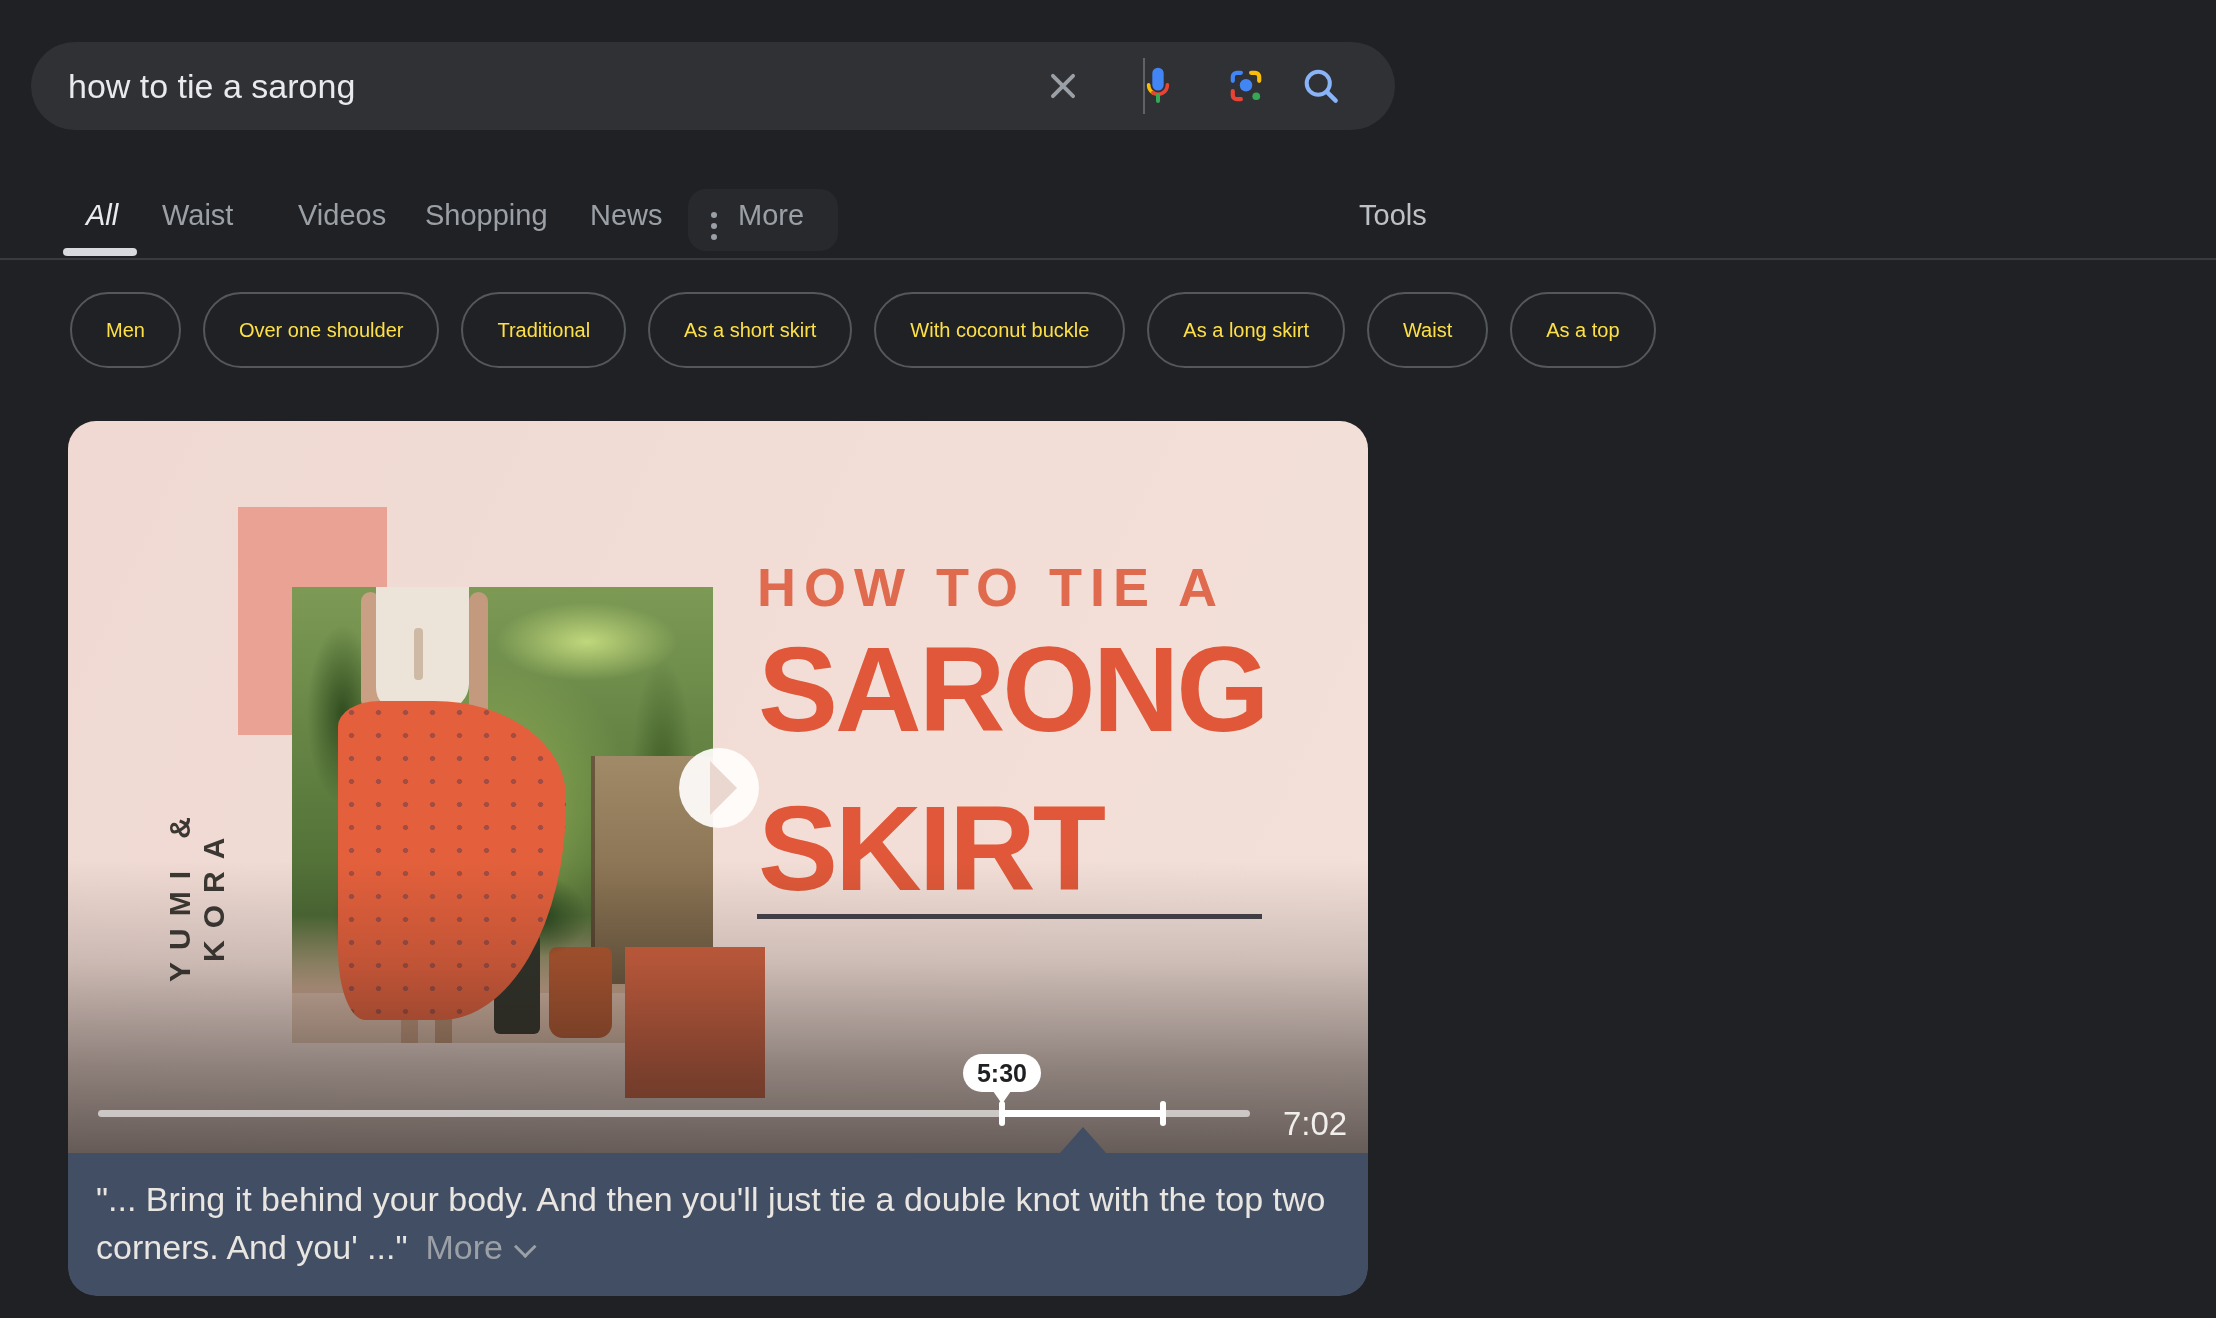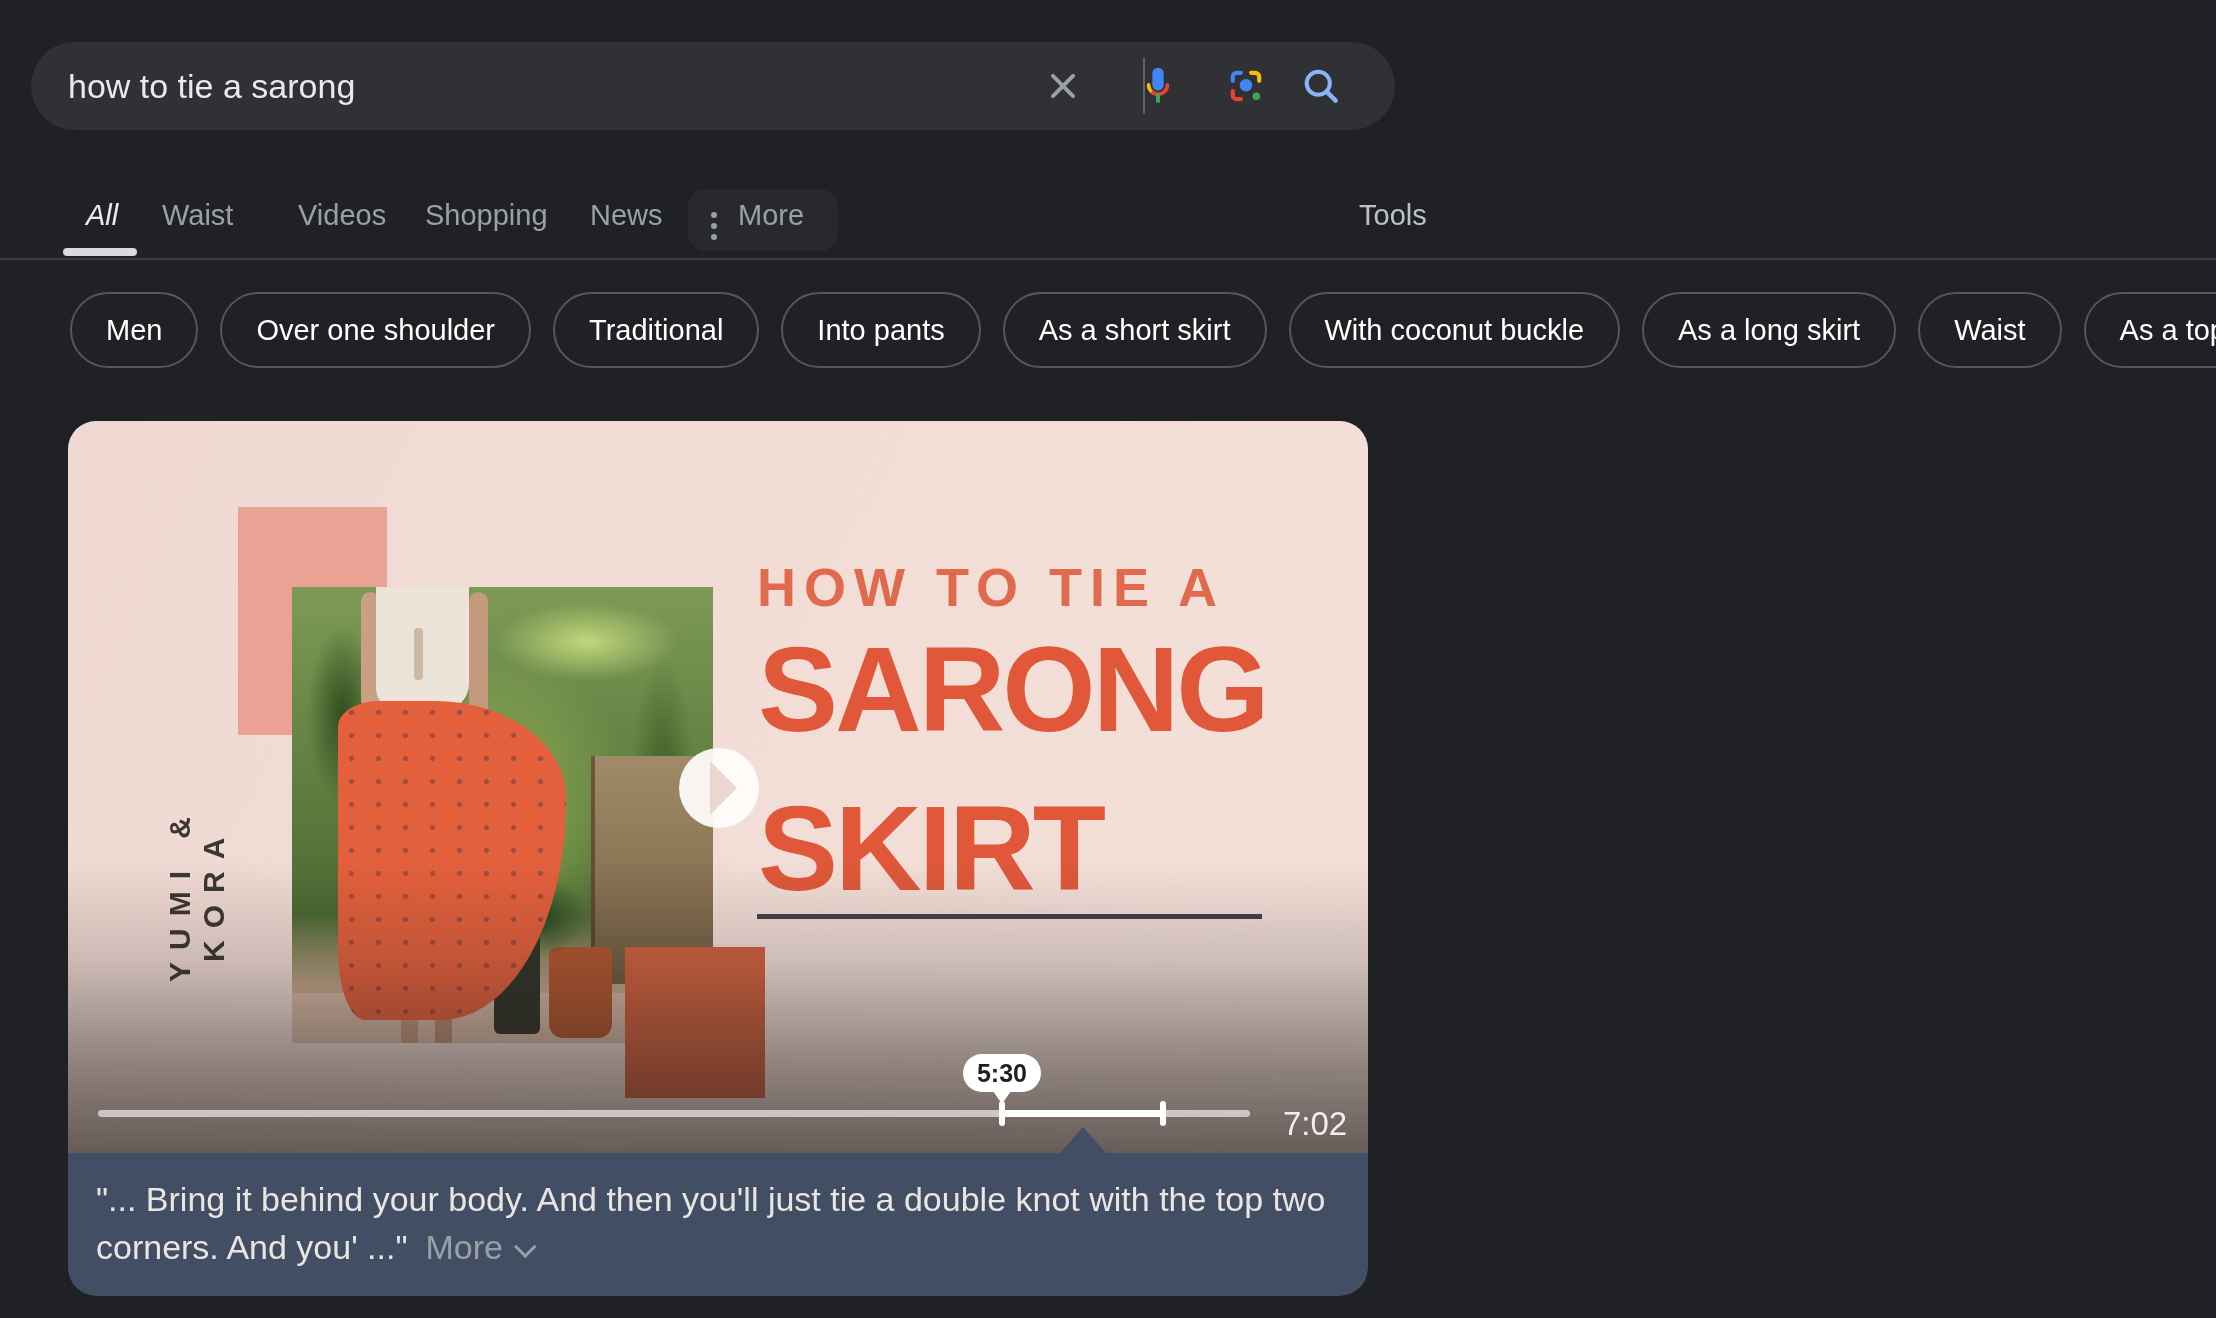--- a/index.html
+++ b/index.html
@@ -31,21 +31,21 @@
   #more-pill{left:688px;top:189px;width:150px;height:62px;border-radius:18px;background:#28292c;}
   #tab-more{left:738px;}
   #more-dots{left:711px;top:212px;width:6px;cursor:pointer;}
   #more-dots i{display:block;width:6px;height:6px;border-radius:50%;background:#9aa0a6;margin:0 0 5px 0;}
   #tab-tools{left:1325px;color:#bdc1c6;margin-left:34px;}
   #tabbar-divider{left:0;top:258px;width:2216px;height:2px;background:#3a3b3e;}
 
   
   #chips{left:70px;top:292px;display:flex;gap:22px;}
   .chip{height:72px;line-height:72px;padding:0 34px;border:2px solid #54575b;
-        border-radius:40px;color:#ffffff;font-size:29px;white-space:nowrap;cursor:pointer;}
+        border-radius:40px;color:#fde047;font-size:20px;white-space:nowrap;cursor:pointer;}
 
   
   #card{left:68px;top:421px;width:1300px;height:875px;border-radius:28px;overflow:hidden;cursor:pointer;}
   #thumb{left:0;top:0;width:1300px;height:732px;
          background:linear-gradient(115deg,#efd9d2 0%,#f2ded7 55%,#f3e0d9 100%);}
   #deco-square-1{left:170px;top:86px;width:149px;height:228px;background:#eaa294;}
   #brand-vertical{left:95px;top:318px;width:62px;height:310px;
       writing-mode:vertical-rl;transform:rotate(180deg);
       font-size:30px;font-weight:700;letter-spacing:12px;color:#3b3733;text-align:center;}
   #photo{left:224px;top:166px;width:421px;height:456px;overflow:hidden;
@@ -156,21 +156,20 @@
     <i></i>
   </div>
 <div id="tab-more" class="abs tab">More</div>
 <div id="tab-tools" class="abs tab">Tools</div>
 <div id="tabbar-divider" class="abs"></div>
 
 <div id="chips" class="abs">
   <div class="chip">Men</div>
   <div class="chip">Over one shoulder</div>
   <div class="chip">Traditional</div>
-  <div class="chip">Into pants</div>
   <div class="chip">As a short skirt</div>
   <div class="chip">With coconut buckle</div>
   <div class="chip">As a long skirt</div>
   <div class="chip">Waist</div>
   <div class="chip">As a top</div>
 </div>
 
 <div id="card" class="abs">
 
   <div id="thumb" class="abs">

